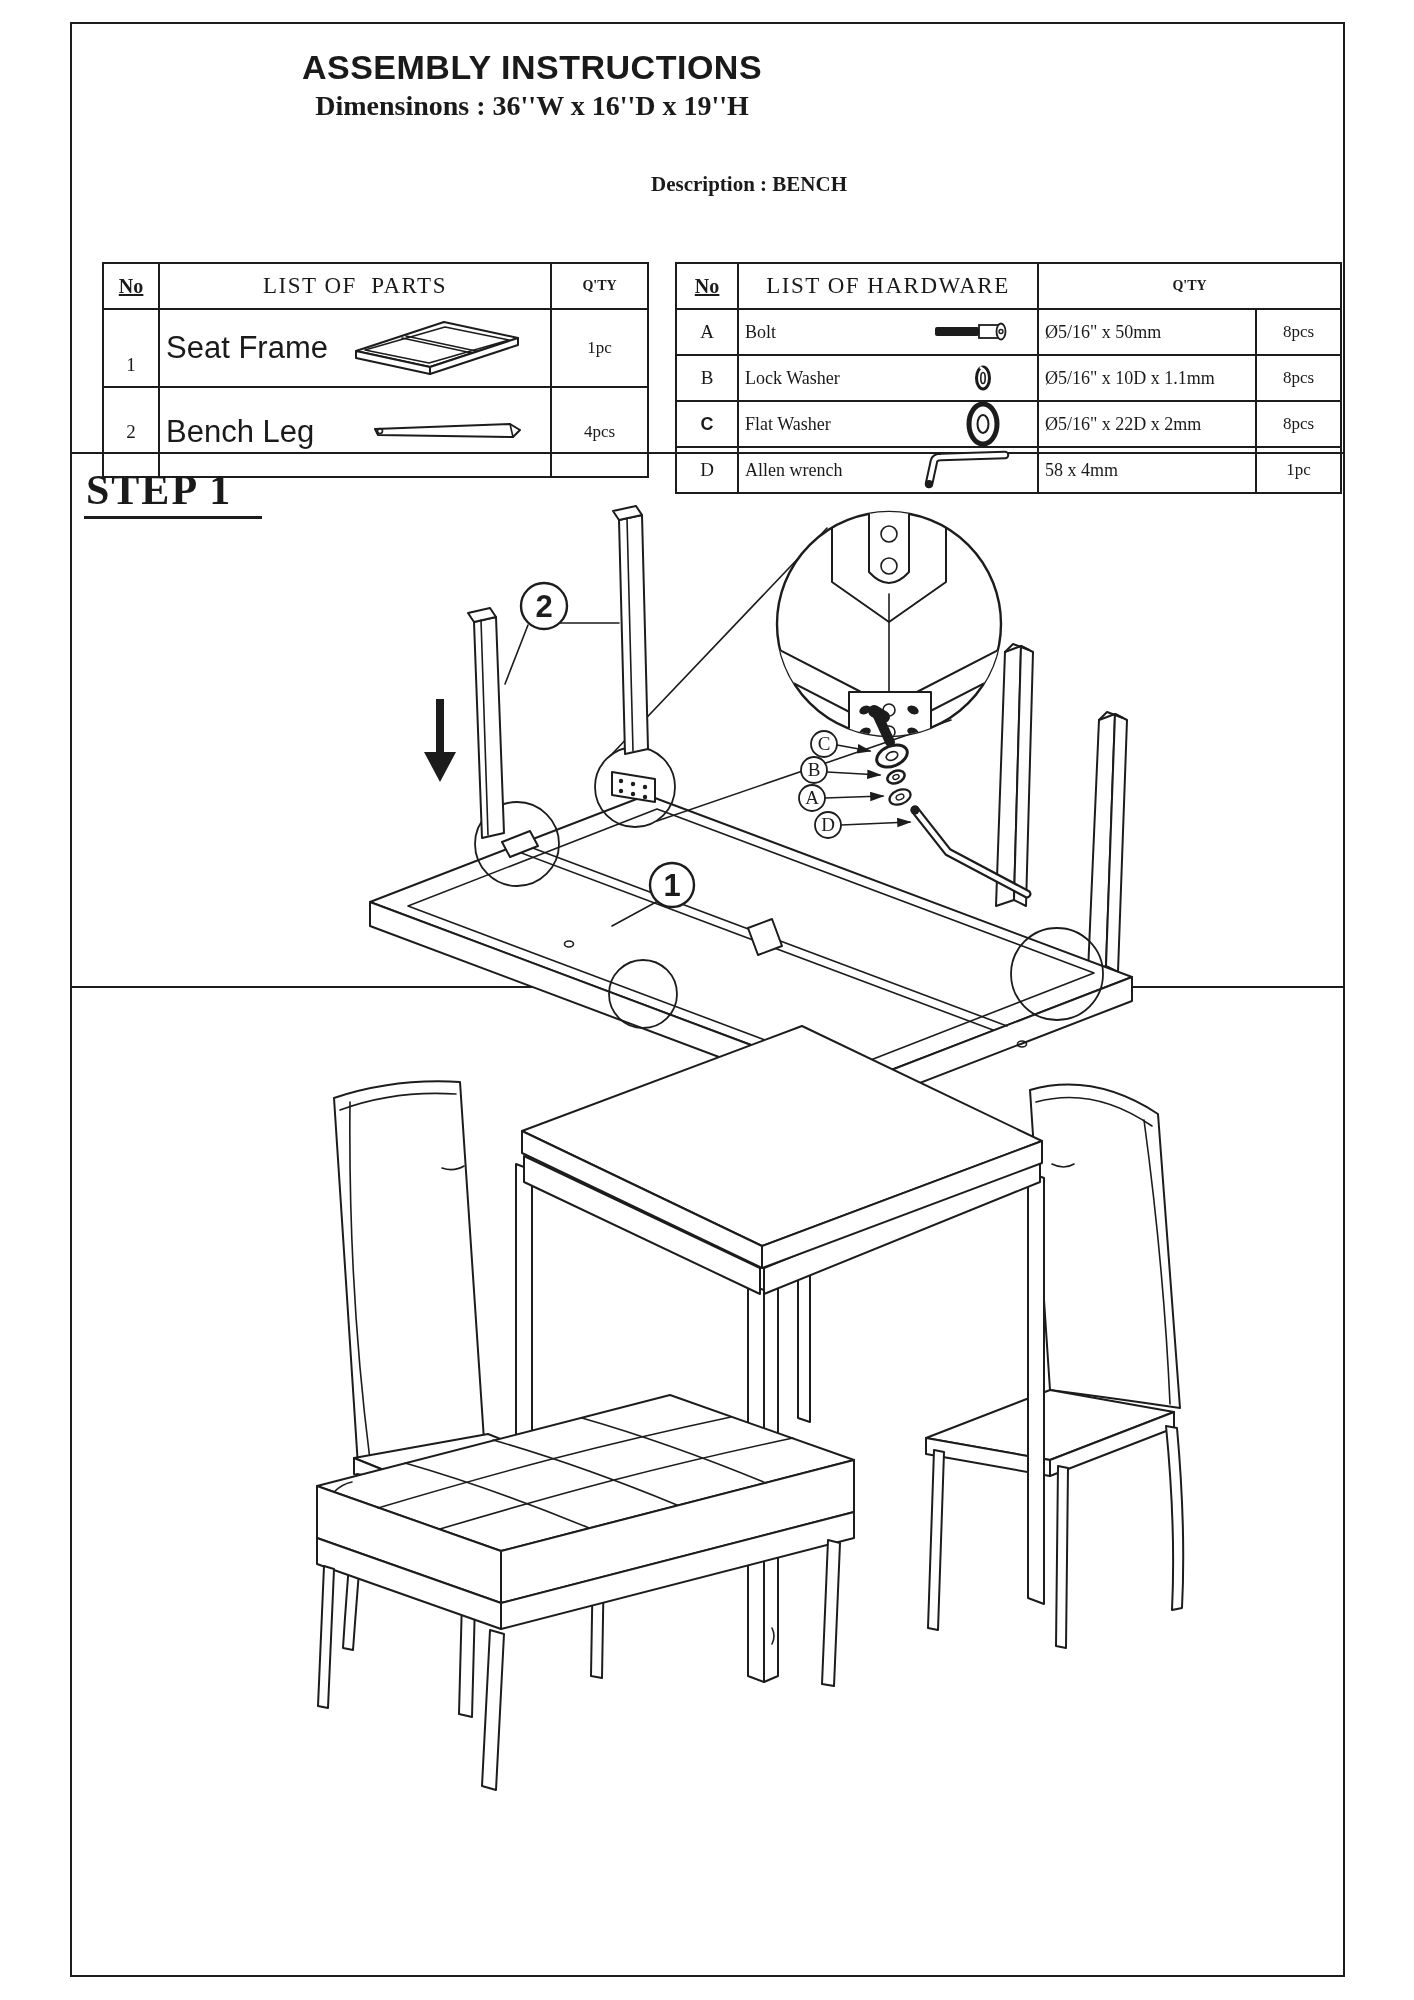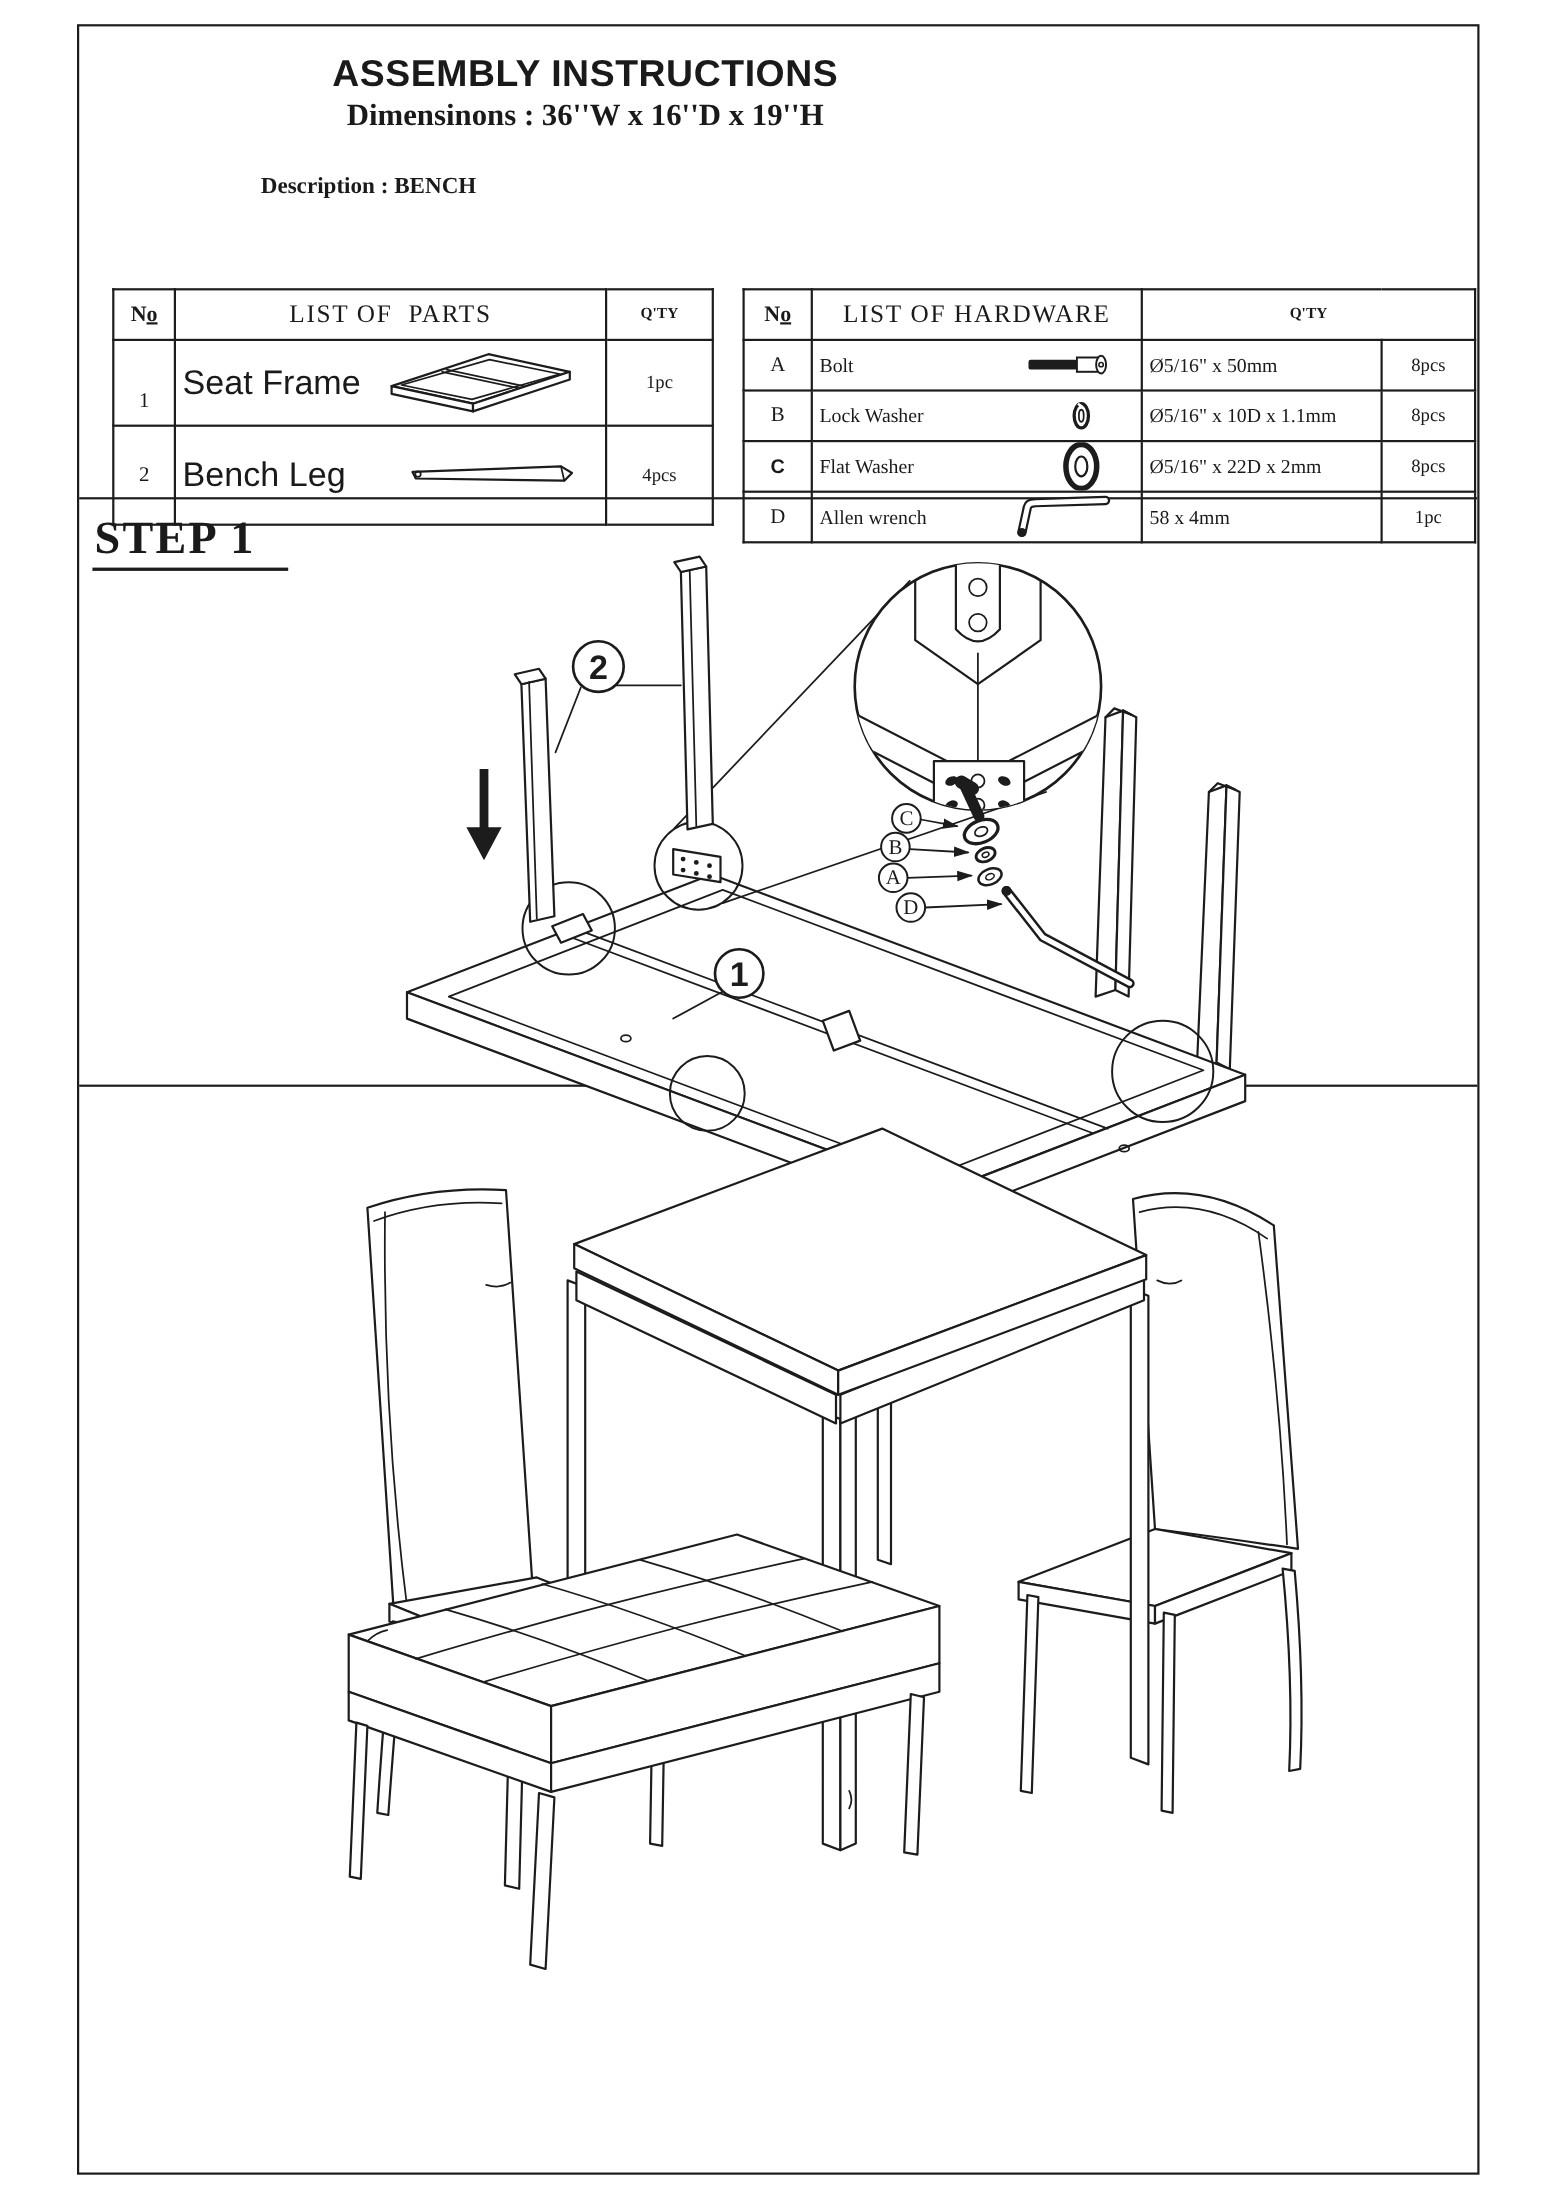--- a/index.html
+++ b/index.html
@@ -6,26 +6,26 @@
   body{font-family:"Liberation Serif", serif; color:#1a1a1a; -webkit-font-smoothing:antialiased;}
   .sheet{position:relative;width:1414px;height:2000px;background:#fff;overflow:hidden;}
   .page-border{position:absolute;left:70px;top:22px;width:1275px;height:1955px;border:2px solid #1c1c1c;box-sizing:border-box;}
   .section{position:relative;box-sizing:border-box;width:100%;}
   .section-top{height:430px;border-bottom:2px solid #1c1c1c;}
   .section-step{height:534px;border-bottom:2px solid #1c1c1c;padding-left:12px;}
   .section-final{height:1307px;}
   .header-block{position:absolute;left:155px;top:26px;width:610px;text-align:center;}
   .doc-title{font-family:"Liberation Sans",sans-serif;font-weight:700;font-size:34px;letter-spacing:.5px;line-height:1.05;}
   .doc-dims{font-family:"Liberation Serif",serif;font-weight:700;font-size:28px;margin-top:4px;}
-  .doc-desc{position:absolute;left:165px;top:132px;width:610px;text-align:left;font-weight:700;font-size:21px;}
+  .doc-desc{position:absolute;left:165px;top:148px;width:610px;text-align:right;font-weight:700;font-size:21px;}
   table.sheet-table{border-collapse:collapse;position:absolute;table-layout:fixed;}
   table.sheet-table td,table.sheet-table th{border:2px solid #1c1c1c;padding:0 6px;vertical-align:middle;box-sizing:border-box;}
   .parts-table{left:30px;top:238px;width:545px;}
   .hw-table{left:603px;top:238px;width:665px;}
-  th.no-h{font-size:20px;font-weight:700;}
+  th.no-h{font-size:20px;font-weight:700;text-decoration:underline;}
   th.list-h{font-size:23px;font-weight:400;letter-spacing:1.5px;white-space:pre;border-radius:13px;}
   th.qty-h{font-size:14px;font-weight:700;}
   .u{text-decoration:underline;}
   .parts-table tr.hdr{height:46px;}
   .parts-table tr.r1{height:78px;}
   .parts-table tr.r2{height:90px;}
   .hw-table tr{height:46px;}
   .hw-table tr.hdr{height:46px;}
   td.no-c{text-align:center;font-size:19px;}
   td.no-c.bold{font-weight:700;font-family:"Liberation Sans",sans-serif;font-size:18px;}

